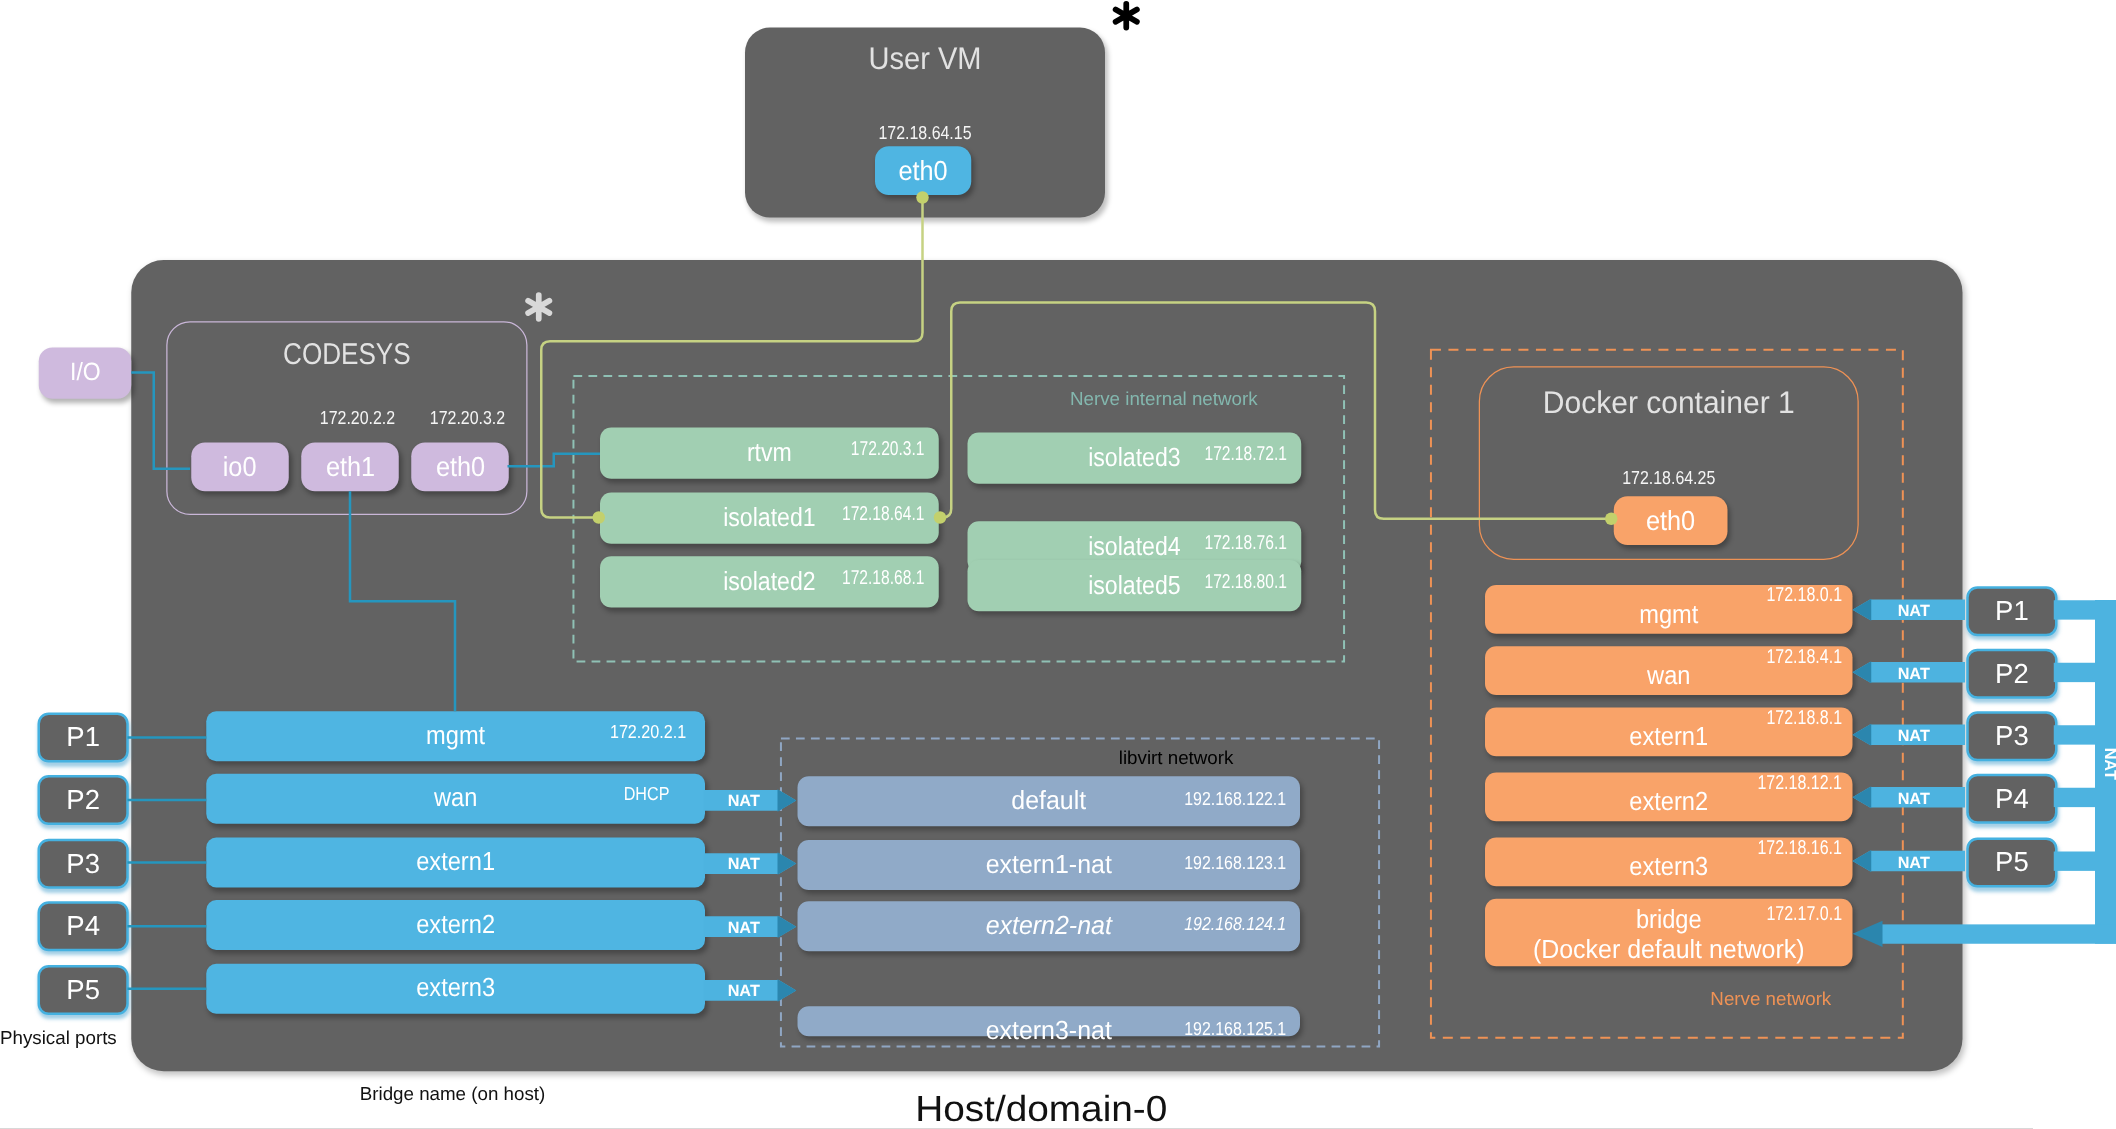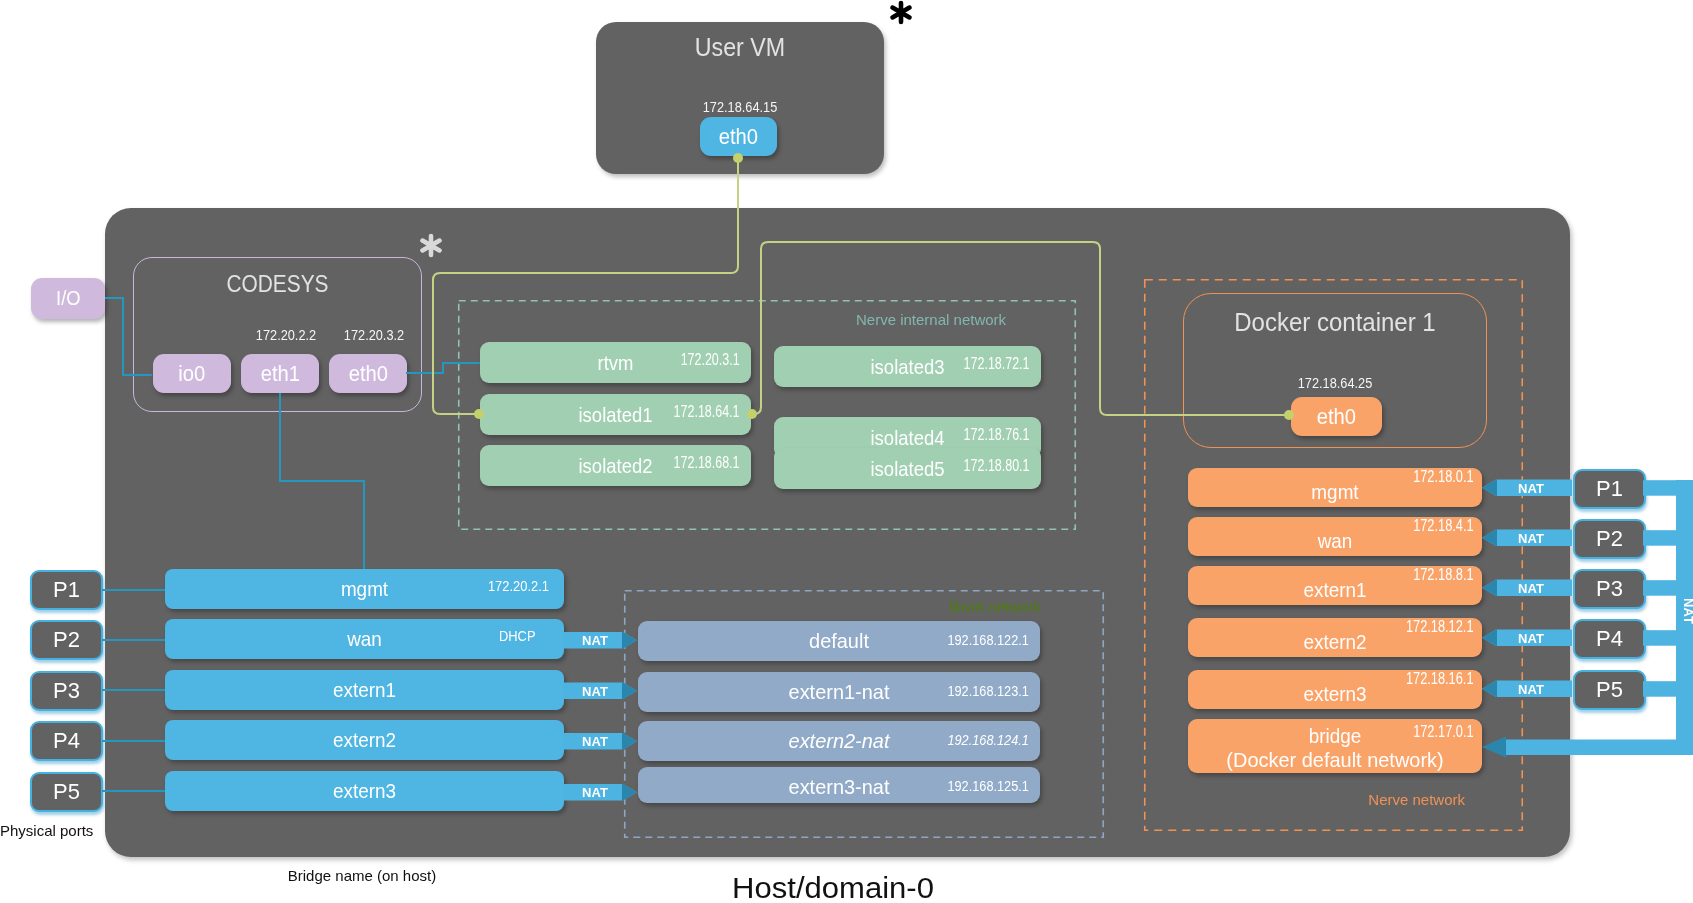--- a/index.html
+++ b/index.html
@@ -113,34 +113,34 @@
     <div class="rname" style="top:8px;">extern1</div>
   </div>
 <div class="brow" style="left:165px;top:720px;width:399px;height:40px;">
     <div class="rname" style="top:8px;">extern2</div>
   </div>
 <div class="brow" style="left:165px;top:771px;width:399px;height:40px;">
     <div class="rname" style="top:8px;">extern3</div>
   </div>
 
 <div class="abs dashblue"></div>
-<div class="abs" style="left:895px;top:598px;width:200px;text-align:center;font-size:15px;color:#4d7c0f;">libvirt network</div>
+<div class="abs" style="left:895px;top:598px;width:200px;text-align:left;font-size:15px;color:#000000;">libvirt network</div>
 <div class="lrow" style="left:638px;top:621px;width:402px;height:40px;">
     <div class="rname" style="top:8px;">default</div>
     <div class="rip" style="right:11px;top:12px;">192.168.122.1</div>
   </div>
 <div class="lrow" style="left:638px;top:672px;width:402px;height:40px;">
     <div class="rname" style="top:8px;">extern1-nat</div>
     <div class="rip" style="right:11px;top:12px;">192.168.123.1</div>
   </div>
 <div class="lrow" style="left:638px;top:721px;width:402px;height:40px;font-style:italic;">
     <div class="rname" style="top:8px;">extern2-nat</div>
     <div class="rip" style="right:11px;top:12px;">192.168.124.1</div>
   </div>
-<div class="lrow" style="left:638px;top:767px;width:402px;height:36px;">
+<div class="lrow" style="left:638px;top:805px;width:402px;height:24px;">
     <div class="rname" style="top:8px;">extern3-nat</div>
     <div class="rip" style="right:11px;top:12px;">192.168.125.1</div>
   </div>
 
 <div class="abs dashorange"></div>
 <div class="abs" style="left:1305px;top:791px;width:160px;text-align:right;font-size:15px;color:#ef9255;">Nerve network</div>
 <div class="abs docker1">
   <div class="btitle" style="margin-top:14px;">Docker container 1</div>
   <div class="ip abs" style="left:0;right:0;top:80px;">172.18.64.25</div>
   <div class="orangebtn abs" style="left:107px;top:103px;width:91px;height:39px;">

